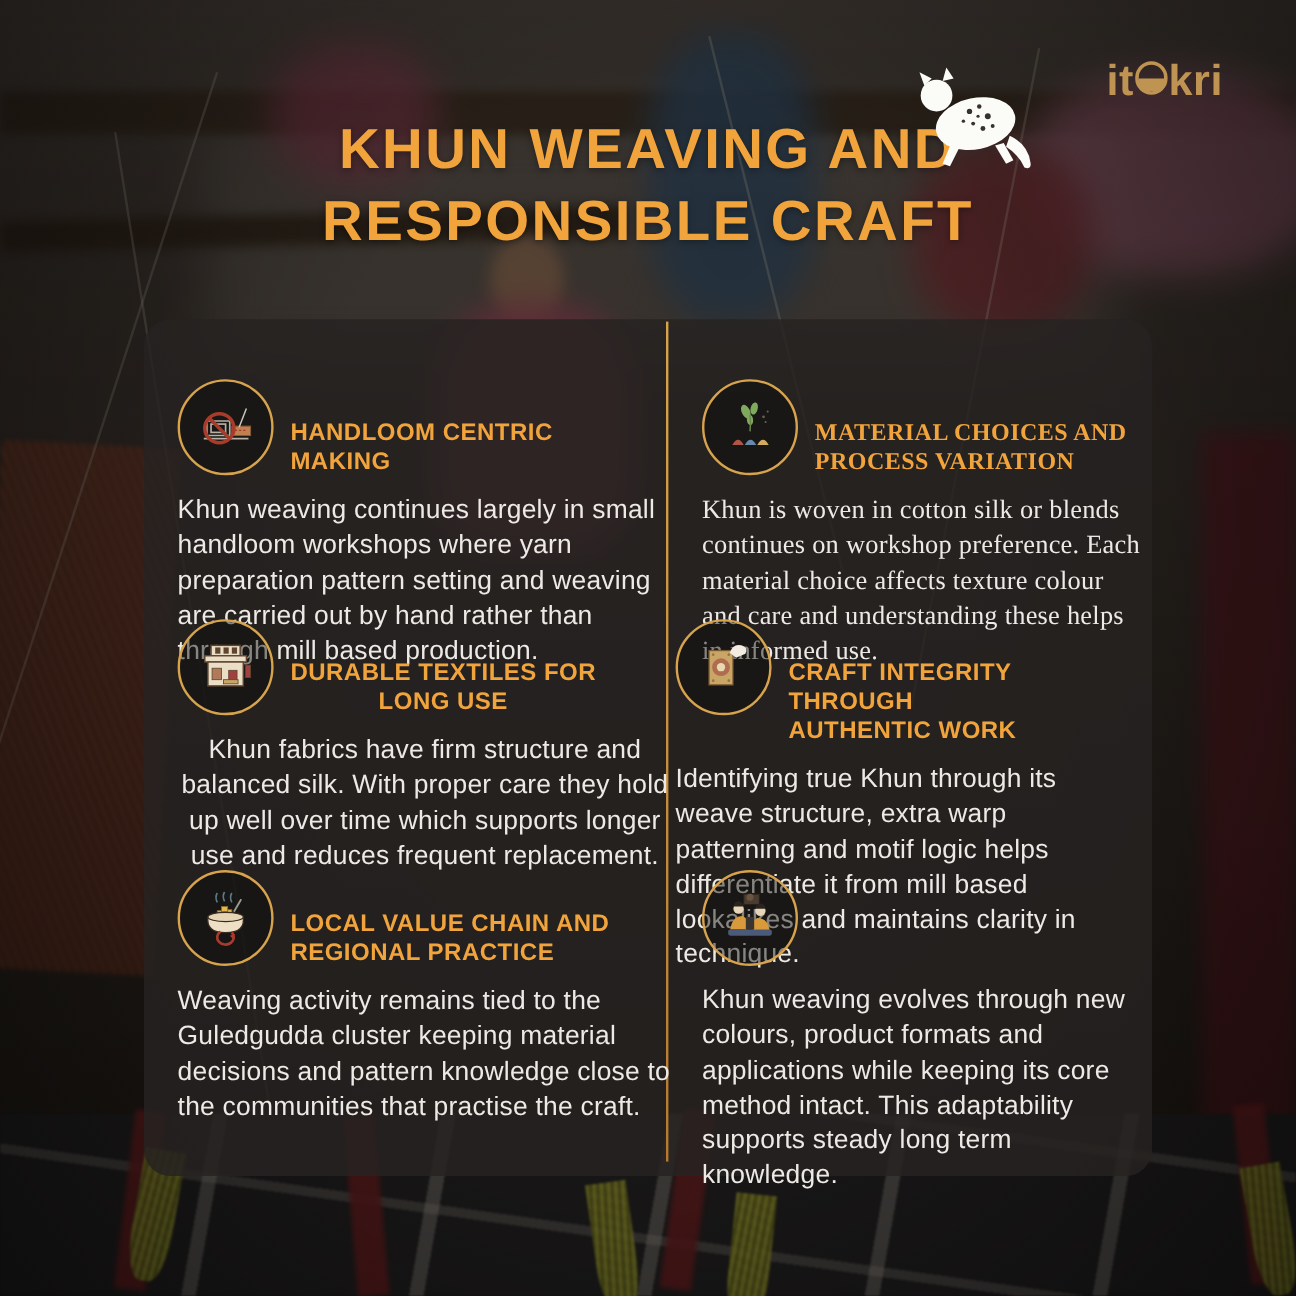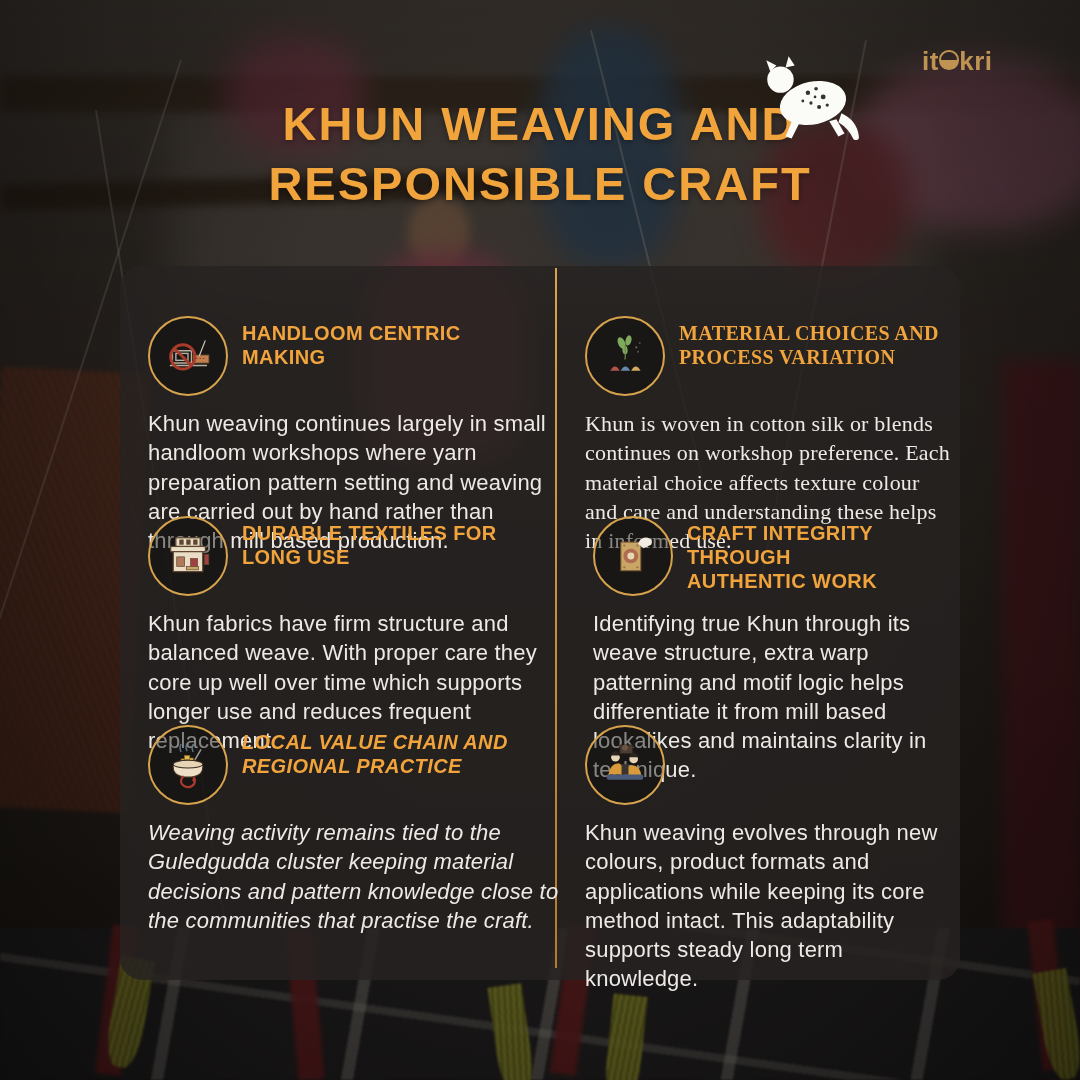--- a/index.html
+++ b/index.html
@@ -46,45 +46,45 @@
     filter:blur(1px);opacity:.9;}
   .tassel-1{left:112px;top:958px;transform:rotate(10deg);}
   .tassel-2{left:495px;top:985px;transform:rotate(-8deg);}
   .tassel-3{left:608px;top:995px;transform:rotate(6deg);}
   .tassel-4{left:1042px;top:970px;transform:rotate(-10deg);}
   .photo-darken{inset:0;background:
       radial-gradient(ellipse at 50% 38%,rgba(0,0,0,0) 35%,rgba(0,0,0,.5) 100%),
       rgba(22,17,14,.45);}
   
   .logo{position:absolute;left:922px;top:46px;width:140px;color:#BF9352;
-    font-size:26px;font-weight:bold;letter-spacing:.5px;}
+    font-size:36px;font-weight:bold;letter-spacing:.5px;}
   .logo-o{display:inline-block;width:.60em;height:.60em;border:.085em solid currentColor;
     border-radius:50%;background:linear-gradient(rgba(0,0,0,0) 52%,currentColor 52%);
     margin:0 .015em;}
   .title{position:absolute;left:0;top:94px;width:1080px;text-align:center;
     color:#F2A43C;font-size:47px;font-weight:800;letter-spacing:2px;line-height:1.28;
     white-space:pre-line;text-shadow:0 2px 6px rgba(0,0,0,.35);}
   .cat{position:absolute;left:752px;top:52px;width:122px;height:102px;}
   
   .panel{position:absolute;left:120px;top:266px;width:840px;height:714px;
     background:rgba(38,35,33,.84);border-radius:22px;}
   .divider{position:absolute;left:435px;top:2px;width:2px;height:700px;
     background:linear-gradient(#D9A449,#B8792F);}
   .card{position:absolute;}
   .card.pos-1{left:28px;top:50px;width:412px;}
   .card.pos-2{left:465px;top:50px;width:372px;font-family:Liberation Serif, serif;}
-  .card.pos-3{left:28px;top:250px;width:412px;}
-  .card.pos-4{left:473px;top:250px;width:372px;}
-  .card.pos-5{left:28px;top:459px;width:412px;font-style:italic;}
+  .card.pos-3{left:28px;top:250px;width:412px;text-align:center;}
+  .card.pos-4{left:443px;top:250px;width:372px;}
+  .card.pos-5{left:28px;top:459px;width:412px;}
   .card.pos-6{left:465px;top:459px;width:372px;}
   .card-head{display:flex;align-items:flex-start;}
   .icon-circle{flex:0 0 auto;width:76px;height:76px;border:2px solid #D7A34D;border-radius:50%;
     background:rgba(12,10,9,.45);display:flex;align-items:center;justify-content:center;}
   .card-heading{margin-left:14px;padding-top:5px;color:#F2A43C;
-    font-size:20px;font-weight:800;letter-spacing:.4px;line-height:1.2;white-space:pre-line;}
+    font-size:20px;font-weight:800;letter-spacing:.4px;line-height:1.2;white-space:pre-line;margin-top:28px;}
   .card-body{margin-top:13px;color:#EDEAE6;font-size:22px;line-height:1.33;letter-spacing:.2px;}
 </style>
 </head>
 <body>
 
 <div class="bg">
   <div class="bg-base"></div>
   <div class="wall-patch"></div>
   <div class="loom-beam-1"></div>
   <div class="loom-beam-2"></div>
@@ -204,21 +204,21 @@
           </g>
           <rect x="17" y="31" width="9" height="11" fill="#b07a5a" stroke="#5f4530" stroke-width=".8"></rect>
           <rect x="33" y="33" width="8" height="9" fill="#a04040" stroke="#5f4530" stroke-width=".8"></rect>
           <rect x="28" y="42" width="14" height="4" fill="#c9a566" stroke="#5f4530" stroke-width=".8"></rect>
           <rect x="49" y="28" width="5" height="12" fill="#a04040" stroke="#5f4530" stroke-width=".8"></rect>
         </svg>
       </div>
       <div class="card-heading">DURABLE TEXTILES FOR
 LONG USE</div>
     </div>
-    <div class="card-body">Khun fabrics have firm structure and balanced weave. With proper care they core up well over time which supports longer use and reduces frequent replacement.</div>
+    <div class="card-body">Khun fabrics have firm structure and balanced silk. With proper care they hold up well over time which supports longer use and reduces frequent replacement.</div>
   </div>
 
   <div class="card pos-4">
     <div class="card-head">
       <div class="icon-circle">
         <svg viewBox="0 0 60 60" width="52" height="52">
           <rect x="16" y="14" width="23" height="33" fill="#c9a566" stroke="#7a5a34" stroke-width="1.2"></rect>
           <circle cx="27.5" cy="30" r="8.5" fill="#a65a4a" opacity=".75"></circle>
           <circle cx="27.5" cy="30" r="4" fill="#e8d9b0"></circle>
           <g fill="#7a5a34" opacity=".65">

